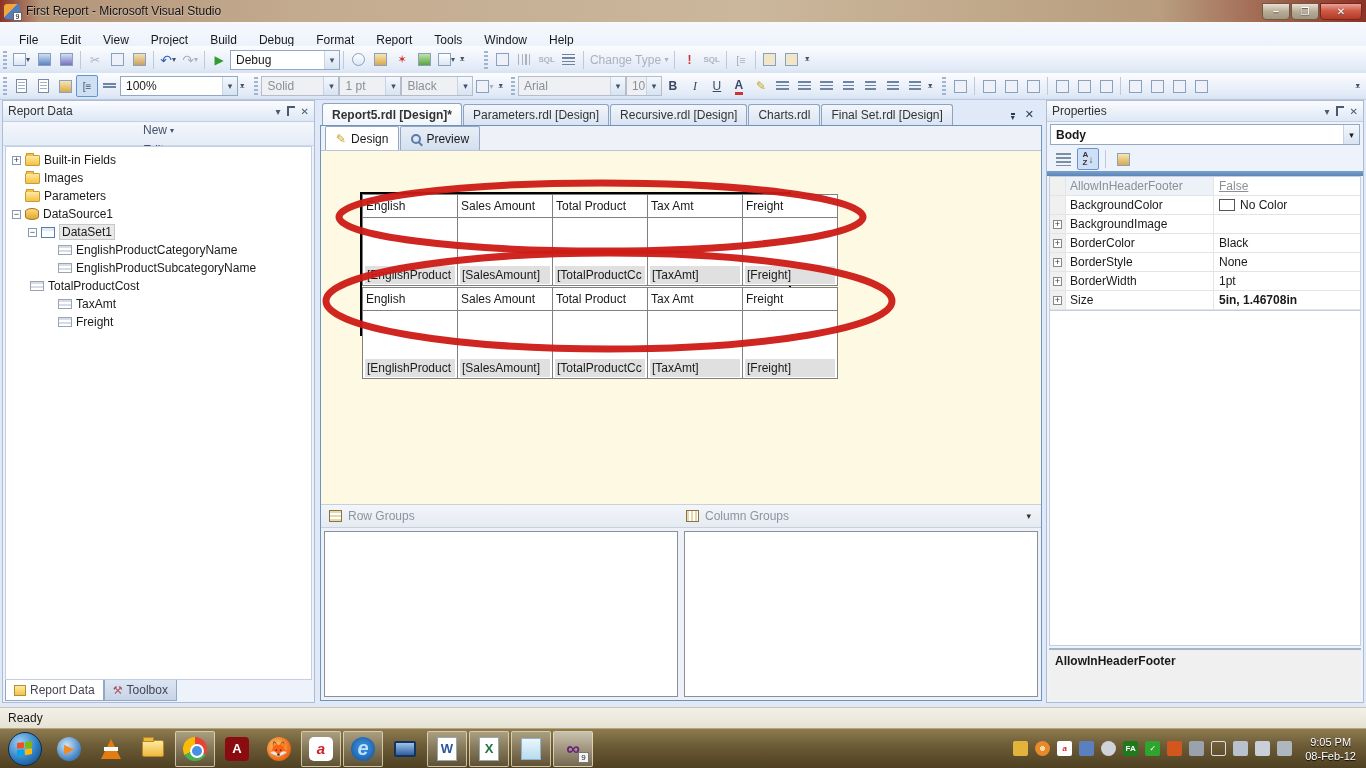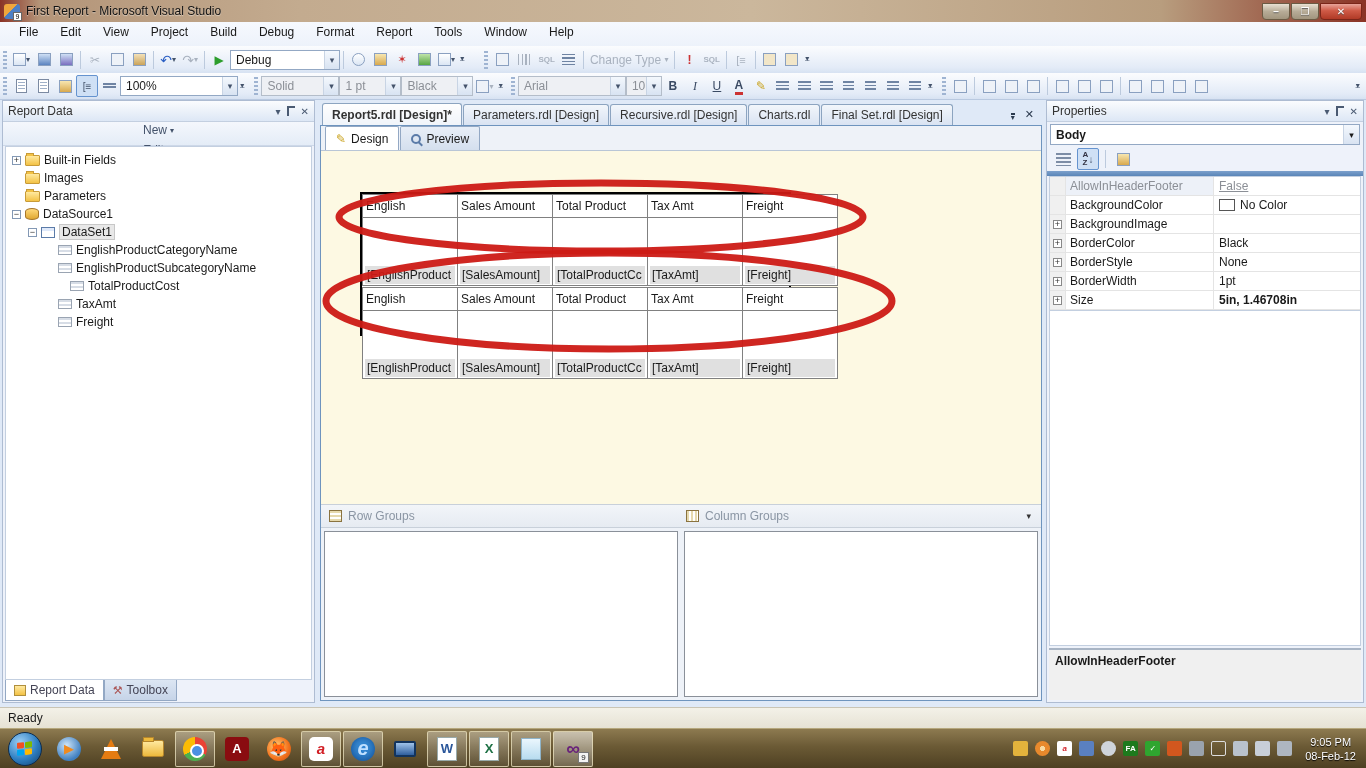--- a/index.html
+++ b/index.html
@@ -12,21 +12,21 @@
     display:flex; align-items:center; padding:0 4px; }
   .titlebar .apptitle { font-size:12px; color:#111; margin-left:6px; text-shadow:0 1px 1px rgba(255,255,255,.5); }
   .appicon { width:16px; height:15px; position:relative; background:linear-gradient(135deg,#f0a63c 0 45%,#4d7fc4 45% 100%); border-radius:3px; }
   .appicon .badge9 { position:absolute; right:-2px; bottom:-2px; width:9px; height:9px; background:#fff; border:1px solid #666; font-size:7px; line-height:7px; text-align:center; color:#000; }
   .winbtns { margin-left:auto; display:flex; gap:1px; }
   .winbtn { width:28px; height:17px; border:1px solid #6b5b44; border-radius:0 0 4px 4px; background:linear-gradient(#e8e0d2,#b7ac97 50%,#a1957e); color:#fff; font-size:10px; line-height:15px; text-align:center; text-shadow:0 1px 1px #555; }
   .winbtn.close { width:42px; background:linear-gradient(#e8a49a,#cf5a46 45%,#b03a26); border-color:#7a2619; }
   .glyph-b { font-weight:bold; color:#fff; }
 
   
-  .menubar { position:absolute; left:0; top:22px; width:1366px; height:36px; background:linear-gradient(#f6f9fe,#e9eff9); border-bottom:1px solid #c6d3e6; display:flex; align-items:flex-start; padding-left:8px; }
+  .menubar { position:absolute; left:0; top:22px; width:1366px; height:36px; background:linear-gradient(#f6f9fe,#e9eff9); border-bottom:1px solid #c6d3e6; display:flex; align-items:center; padding-left:8px; }
   .menu-item { padding:3px 11px; font-size:12px; }
 
   
   .tbrow { position:absolute; left:0; width:1366px; height:27px; background:linear-gradient(#fbfcfe,#e3ebf7 80%,#d7e2f2); display:flex; align-items:center; }
   .tb1 { top:46px; } .tb2 { top:73px; border-bottom:1px solid #b9c9e0; }
   .tbgrip { width:4px; height:18px; margin:0 3px; background:repeating-linear-gradient(#9fb4d2 0 2px,transparent 2px 4px); }
   .tbsep { width:1px; height:18px; background:#bccadd; margin:0 3px; }
   .tbtn { min-width:22px; height:22px; display:flex; align-items:center; justify-content:center; border:1px solid transparent; border-radius:2px; font-size:12px; color:#44536b; padding:0 2px; }
   .tbtn.sel { border-color:#6593cf; background:#cfe0f5; }
   .tbtn.dis { color:#a9b2bf; }
@@ -475,21 +475,21 @@
         <span class="sel-lite">DataSet1</span>
       </div>
       <div class="titem" style="padding-left:52px">
         <span class="fieldic"></span>
         <span>EnglishProductCategoryName</span>
       </div>
       <div class="titem" style="padding-left:52px">
         <span class="fieldic"></span>
         <span>EnglishProductSubcategoryName</span>
       </div>
-      <div class="titem" style="padding-left:64px">
+      <div class="titem" style="padding-left:24px">
         <span class="fieldic"></span>
         <span>TotalProductCost</span>
       </div>
       <div class="titem" style="padding-left:52px">
         <span class="fieldic"></span>
         <span>TaxAmt</span>
       </div>
       <div class="titem" style="padding-left:52px">
         <span class="fieldic"></span>
         <span>Freight</span>

